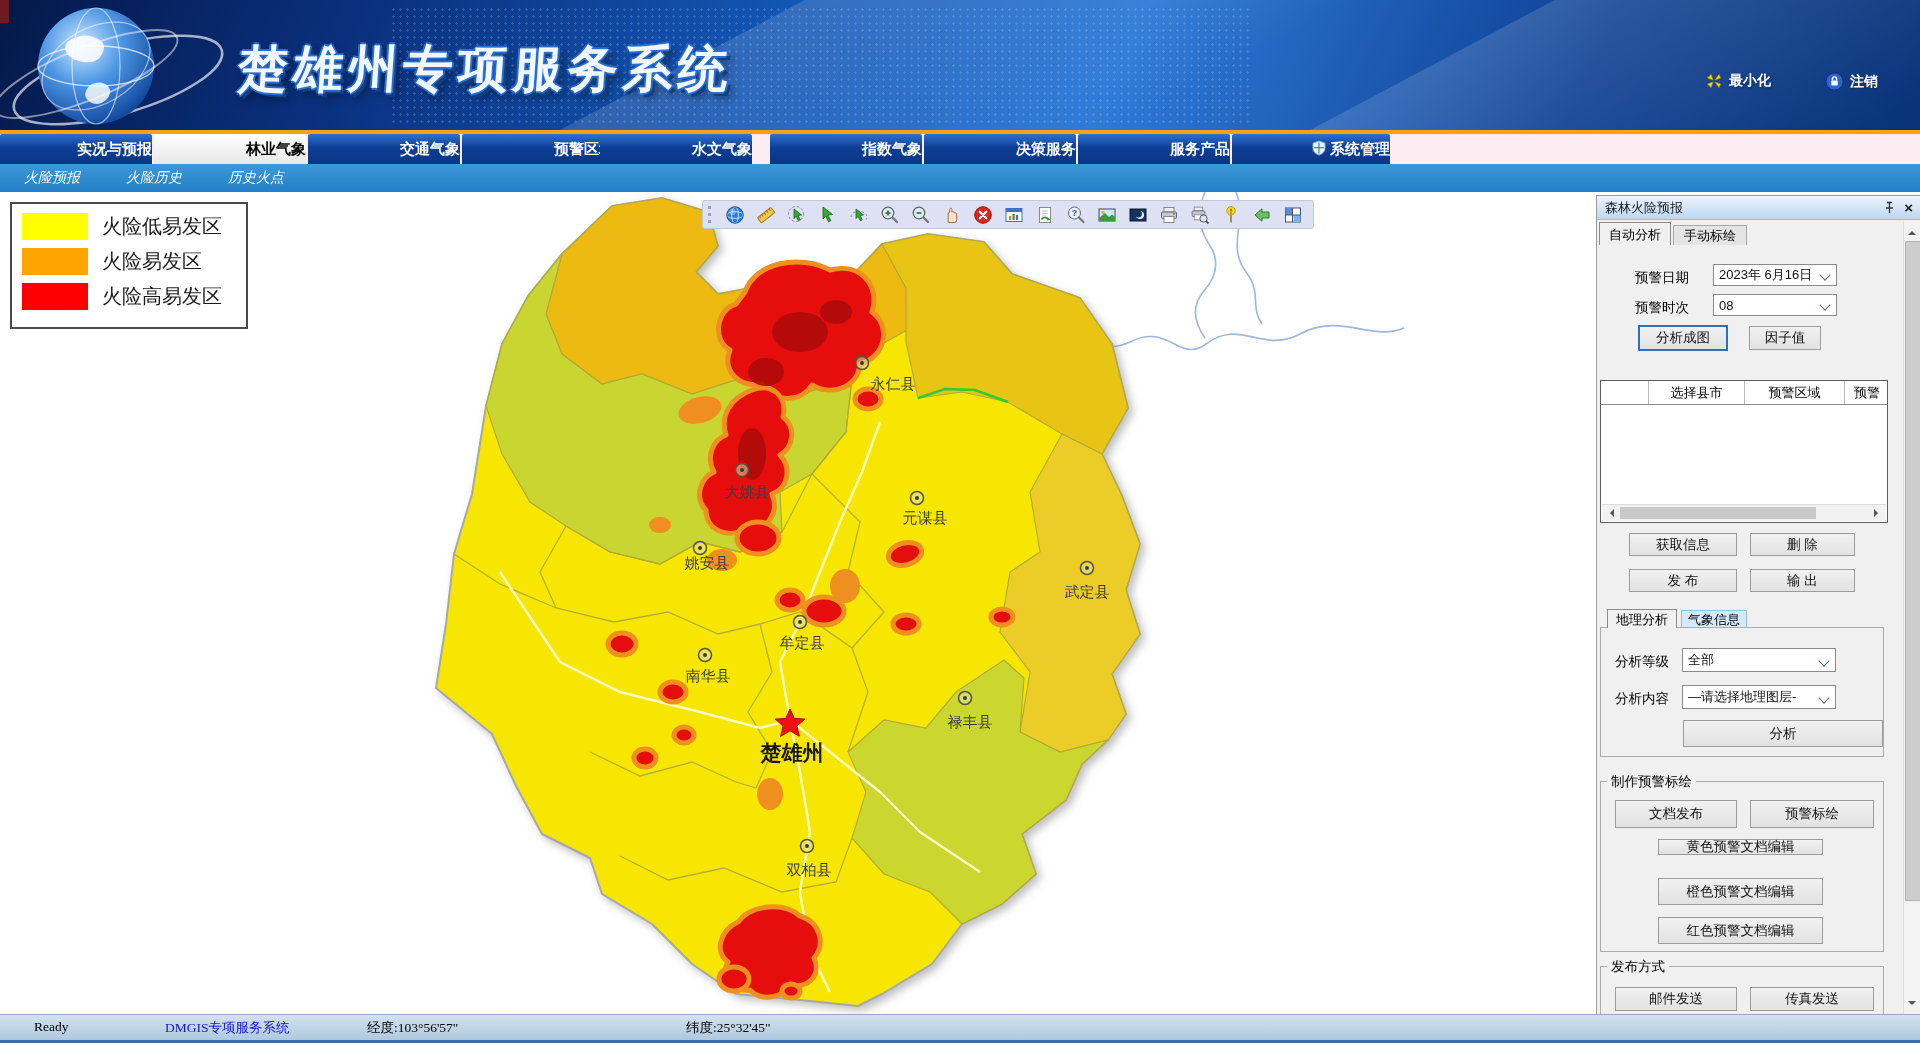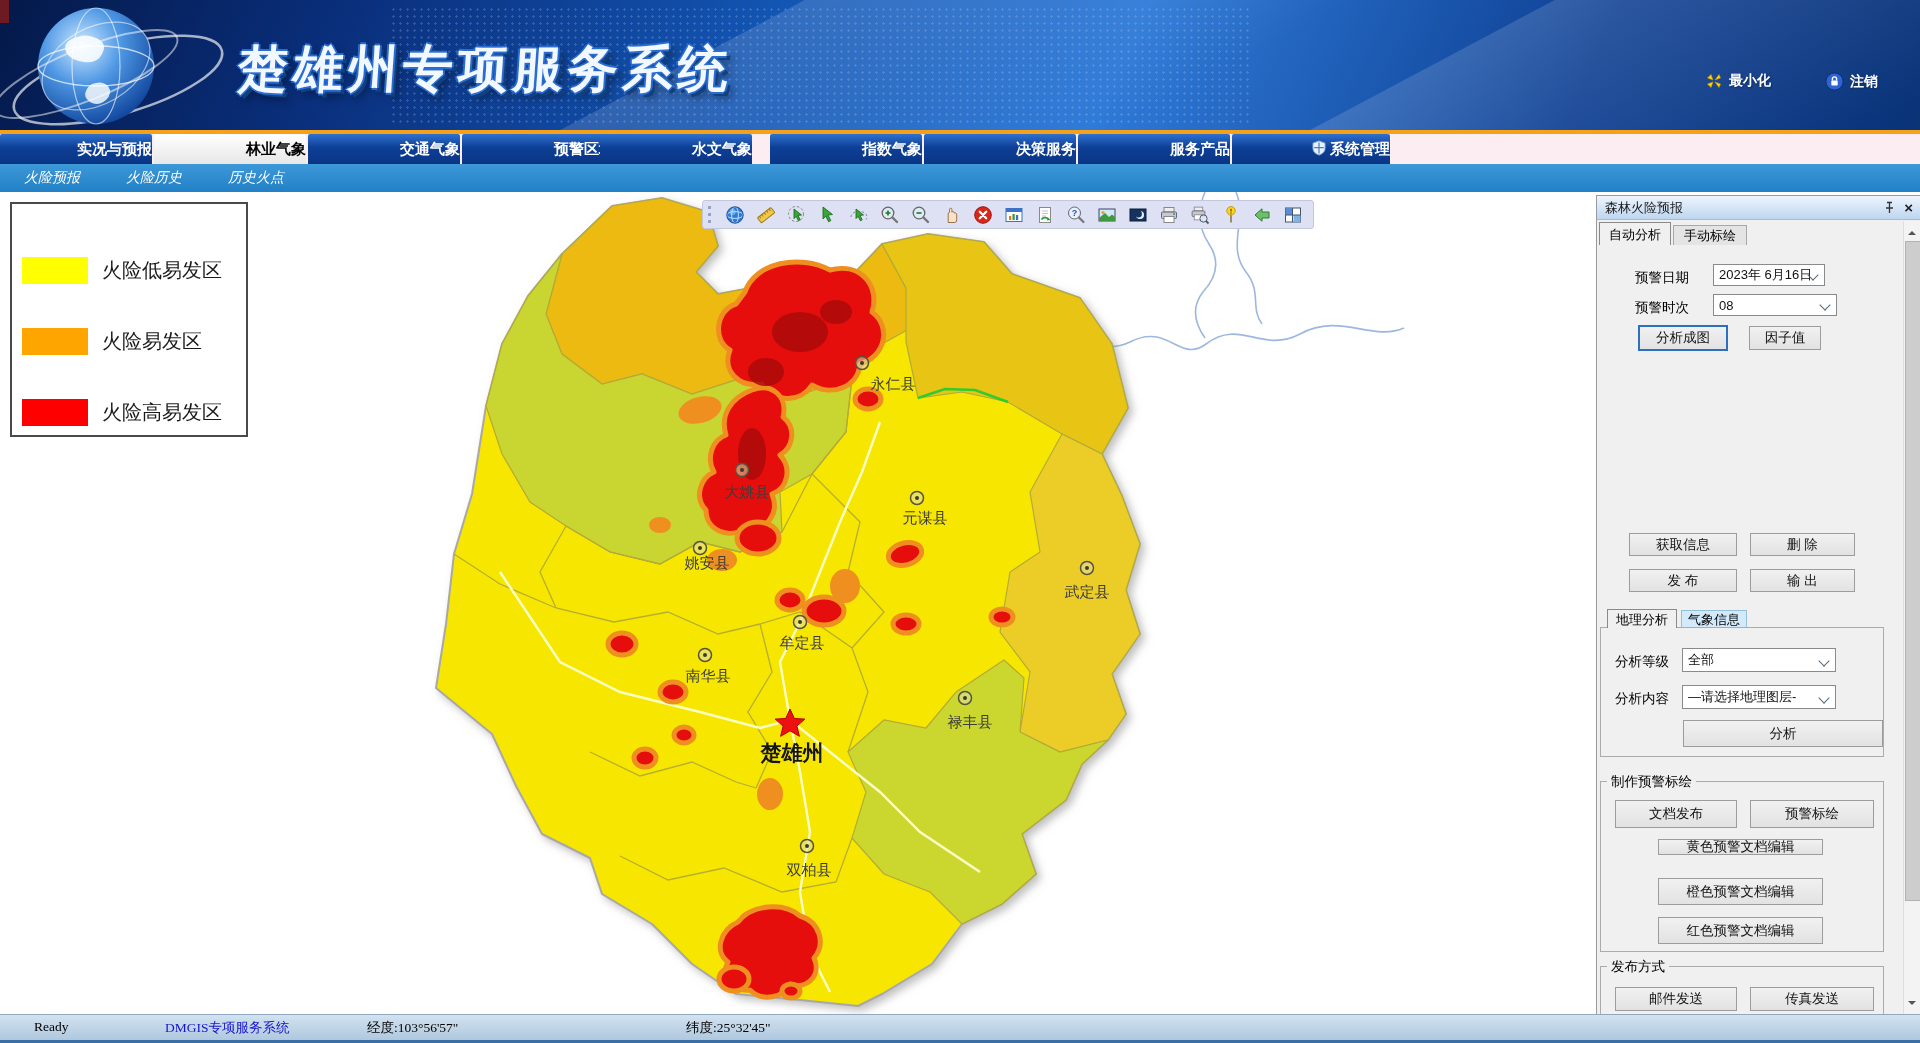--- a/index.html
+++ b/index.html
@@ -31,21 +31,21 @@
 
   
   .submenu{position:absolute;left:0;top:164px;width:1920px;height:28px;
     background:linear-gradient(#3d98d8,#2180c6);display:flex;align-items:center;padding-left:24px;box-sizing:border-box;gap:46px;font-style:italic;}
   .subtab{color:#fff;font-size:14px;cursor:pointer;}
 
   
   .map-area{position:absolute;left:0;top:192px;width:1596px;height:822px;background:#fff;overflow:hidden;}
   .legend{position:absolute;left:10px;top:10px;width:238px;background:#fff;border:2px solid #4a4a4a;
     padding:9px 10px;box-sizing:border-box;z-index:5;}
-  .legend-row{display:flex;align-items:flex-end;height:35px;margin-top:36px;}
+  .legend-row{display:flex;align-items:flex-start;height:35px;}
   .legend-swatch{width:66px;height:27px;margin-right:14px;flex:0 0 auto;}
   .legend-label{font-size:20px;color:#1a1a1a;white-space:nowrap;}
 
   .map-toolbar{position:absolute;left:702px;top:8px;height:27px;background:#dde1f3;border:1px solid #c3c7de;
     border-radius:3px;display:flex;align-items:center;gap:11px;padding:0 10px 0 5px;z-index:6;}
   .grip{width:3px;height:17px;border-left:3px dotted #9aa0c4;}
   .tool{width:20px;height:20px;display:block;cursor:pointer;}
 
   
   .right-panel{position:absolute;left:1596px;top:195px;width:324px;height:819px;background:#f0f0f0;
@@ -413,33 +413,46 @@
     <svg class="pin-icon" width="11" height="13">
       <path d="M3,1.5 h5 M5.5,1.5 v5 M2,7 h7 M5.5,7 v5" stroke="#333" stroke-width="1.3" fill="none"></path>
       </svg>
     <span class="close-icon">×</span>
   </div>
 
   <div class="ptab active" style="left:2px;top:26px;width:72px;height:23px;line-height:23px">自动分析</div>
   <div class="ptab inactive" style="left:76px;top:29px;width:74px;height:20px;line-height:20px">手动标绘</div>
 
   <div class="plabel" style="left:38px;top:73px">预警日期</div>
-  <div class="combo" style="left:116px;top:68px;width:112px;height:22px">
+  <div class="combo" style="left:116px;top:68px;width:124px;height:22px">
     <span>2023年 6月16日</span>
     <span class="chev"></span>
   </div>
   <div class="plabel" style="left:38px;top:103px">预警时次</div>
   <div class="combo" style="left:116px;top:98px;width:124px;height:22px">
     <span>08</span>
     <span class="chev"></span>
   </div>
 
   <div class="btn focus" style="left:42px;top:130px;width:88px;height:24px">分析成图</div>
   <div class="btn" style="left:152px;top:130px;width:72px;height:24px">因子值</div>
 
+  <div class="ptable">
+    <div class="thead">
+      <div class="th" style="width:48px"></div>
+      <div class="th" style="width:96px">选择县市</div>
+      <div class="th" style="width:100px">预警区域</div>
+      <div class="th" style="width:44px;border-right:none">预警</div>
+    </div>
+    <div class="hscroll">
+      <span class="harrow left"></span>
+      <div class="hthumb"></div>
+      <span class="harrow right"></span>
+    </div>
+  </div>
 
   <div class="btn" style="left:32px;top:337px;width:108px;height:23px">获取信息</div>
   <div class="btn" style="left:153px;top:337px;width:105px;height:23px">删 除</div>
   <div class="btn" style="left:32px;top:373px;width:108px;height:23px">发 布</div>
   <div class="btn" style="left:153px;top:373px;width:105px;height:23px">输 出</div>
 
   <div class="ptab active" style="left:10px;top:413px;width:70px;height:19px;line-height:19px">地理分析</div>
   <div class="ptab" style="left:84px;top:414px;width:66px;height:18px;line-height:18px;background:#d3eafc;border:1px solid #96bfdc;border-bottom:none">气象信息</div>
   <div class="gbox" style="left:3px;top:431px;width:284px;height:130px"></div>
 

